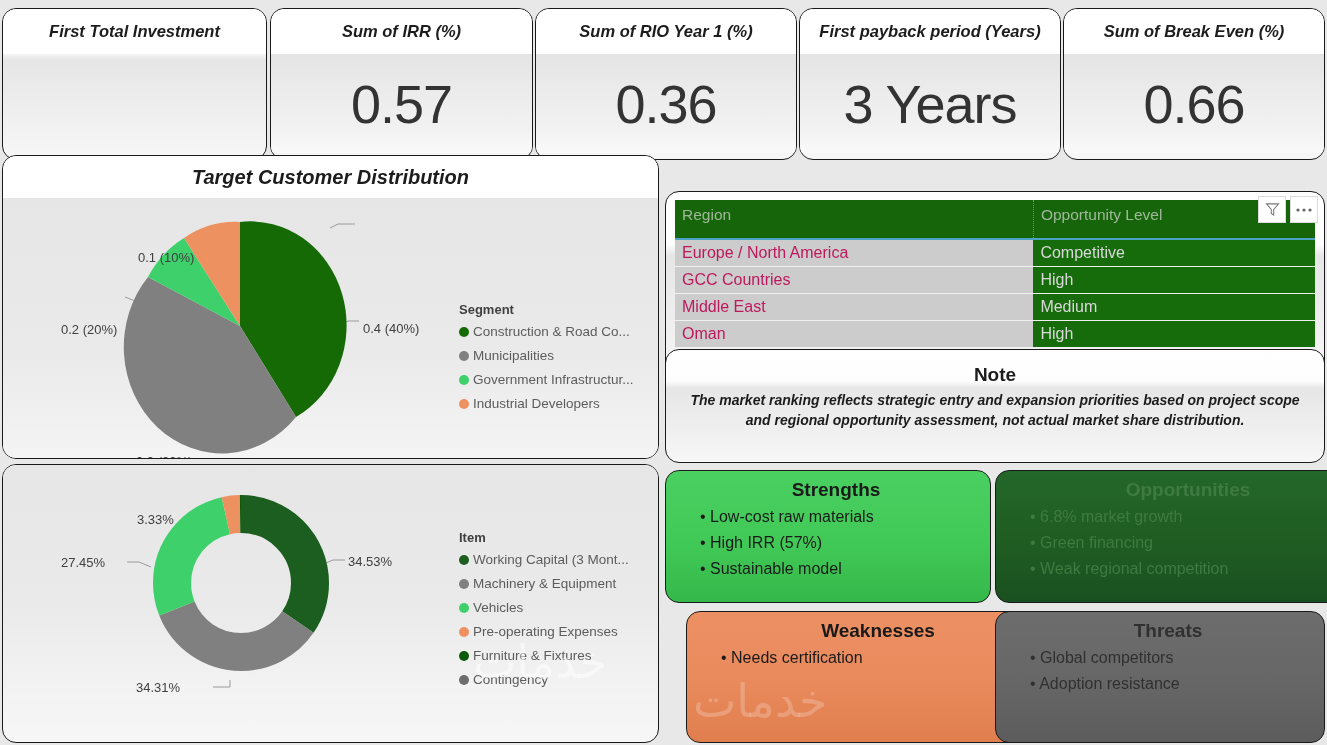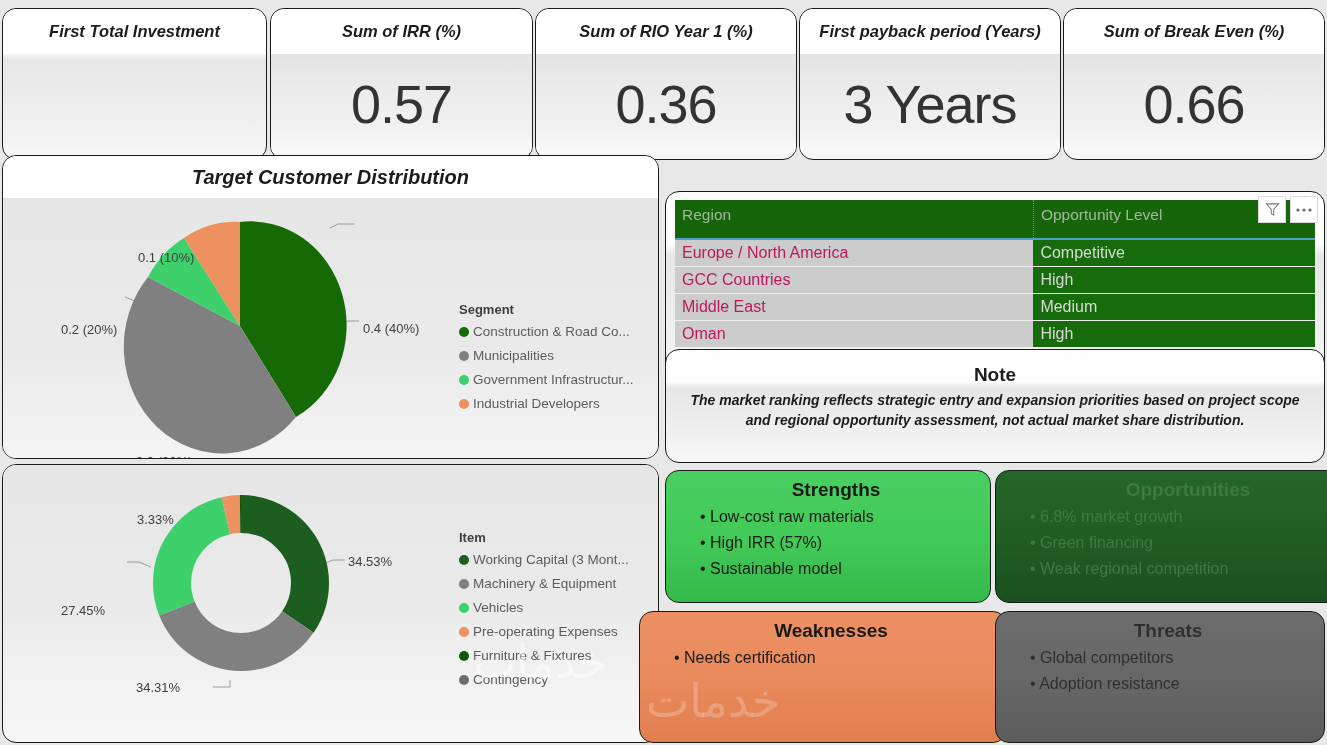--- a/index.html
+++ b/index.html
@@ -287,21 +287,21 @@
 
           <circle cx="238" cy="118" r="69" stroke="#3ED06A" stroke-dasharray="119.0 314.5" stroke-dashoffset="-298.5"></circle>
 
           <circle cx="238" cy="118" r="69" stroke="#EE9161" stroke-dasharray="14.4 419.1" stroke-dashoffset="-417.5"></circle>
 
           <circle cx="238" cy="118" r="69" stroke="#0E5A0B" stroke-dasharray="1.7 431.8" stroke-dashoffset="-431.9"></circle>
         </g>
       </svg>
 
       <div class="slice-label" style="left:134px;top:47px;">3.33%</div>
-      <div class="slice-label" style="left:58px;top:90px;margin-top:48px;">27.45%</div>
+      <div class="slice-label" style="left:58px;top:90px;">27.45%</div>
       <div class="slice-label" style="left:133px;top:215px;">34.31%</div>
       <div class="slice-label" style="left:345px;top:89px;">34.53%</div>
 
       <div class="legend" style="left:456px;top:65px;">
         <div class="legend-title">Item</div>
         <div class="legend-row">
           <span class="legend-dot" style="background:#1B5E20"></span>
           <span>Working Capital (3 Mont...</span>
         </div>
         <div class="legend-row">
@@ -391,21 +391,21 @@
 
   <div class="swot sw-opportunities" style="left:995px;top:470px;width:370px;height:133px;">
     <h3>Opportunities</h3>
     <ul>
       <li>6.8% market growth</li>
       <li>Green financing</li>
       <li>Weak regional competition</li>
     </ul>
   </div>
 
-  <div class="swot sw-weaknesses" style="left:639px;top:611px;width:368px;height:132px;">
+  <div class="swot sw-weaknesses" style="left:686px;top:611px;width:368px;height:132px;">
     <h3>Weaknesses</h3>
     <ul>
       <li>Needs certification</li>
     </ul>
     <div class="watermark" style="left:6px;top:62px;">خدمات</div>
   </div>
 
   <div class="swot sw-threats" style="left:995px;top:611px;width:330px;height:132px;">
     <h3>Threats</h3>
     <ul>

